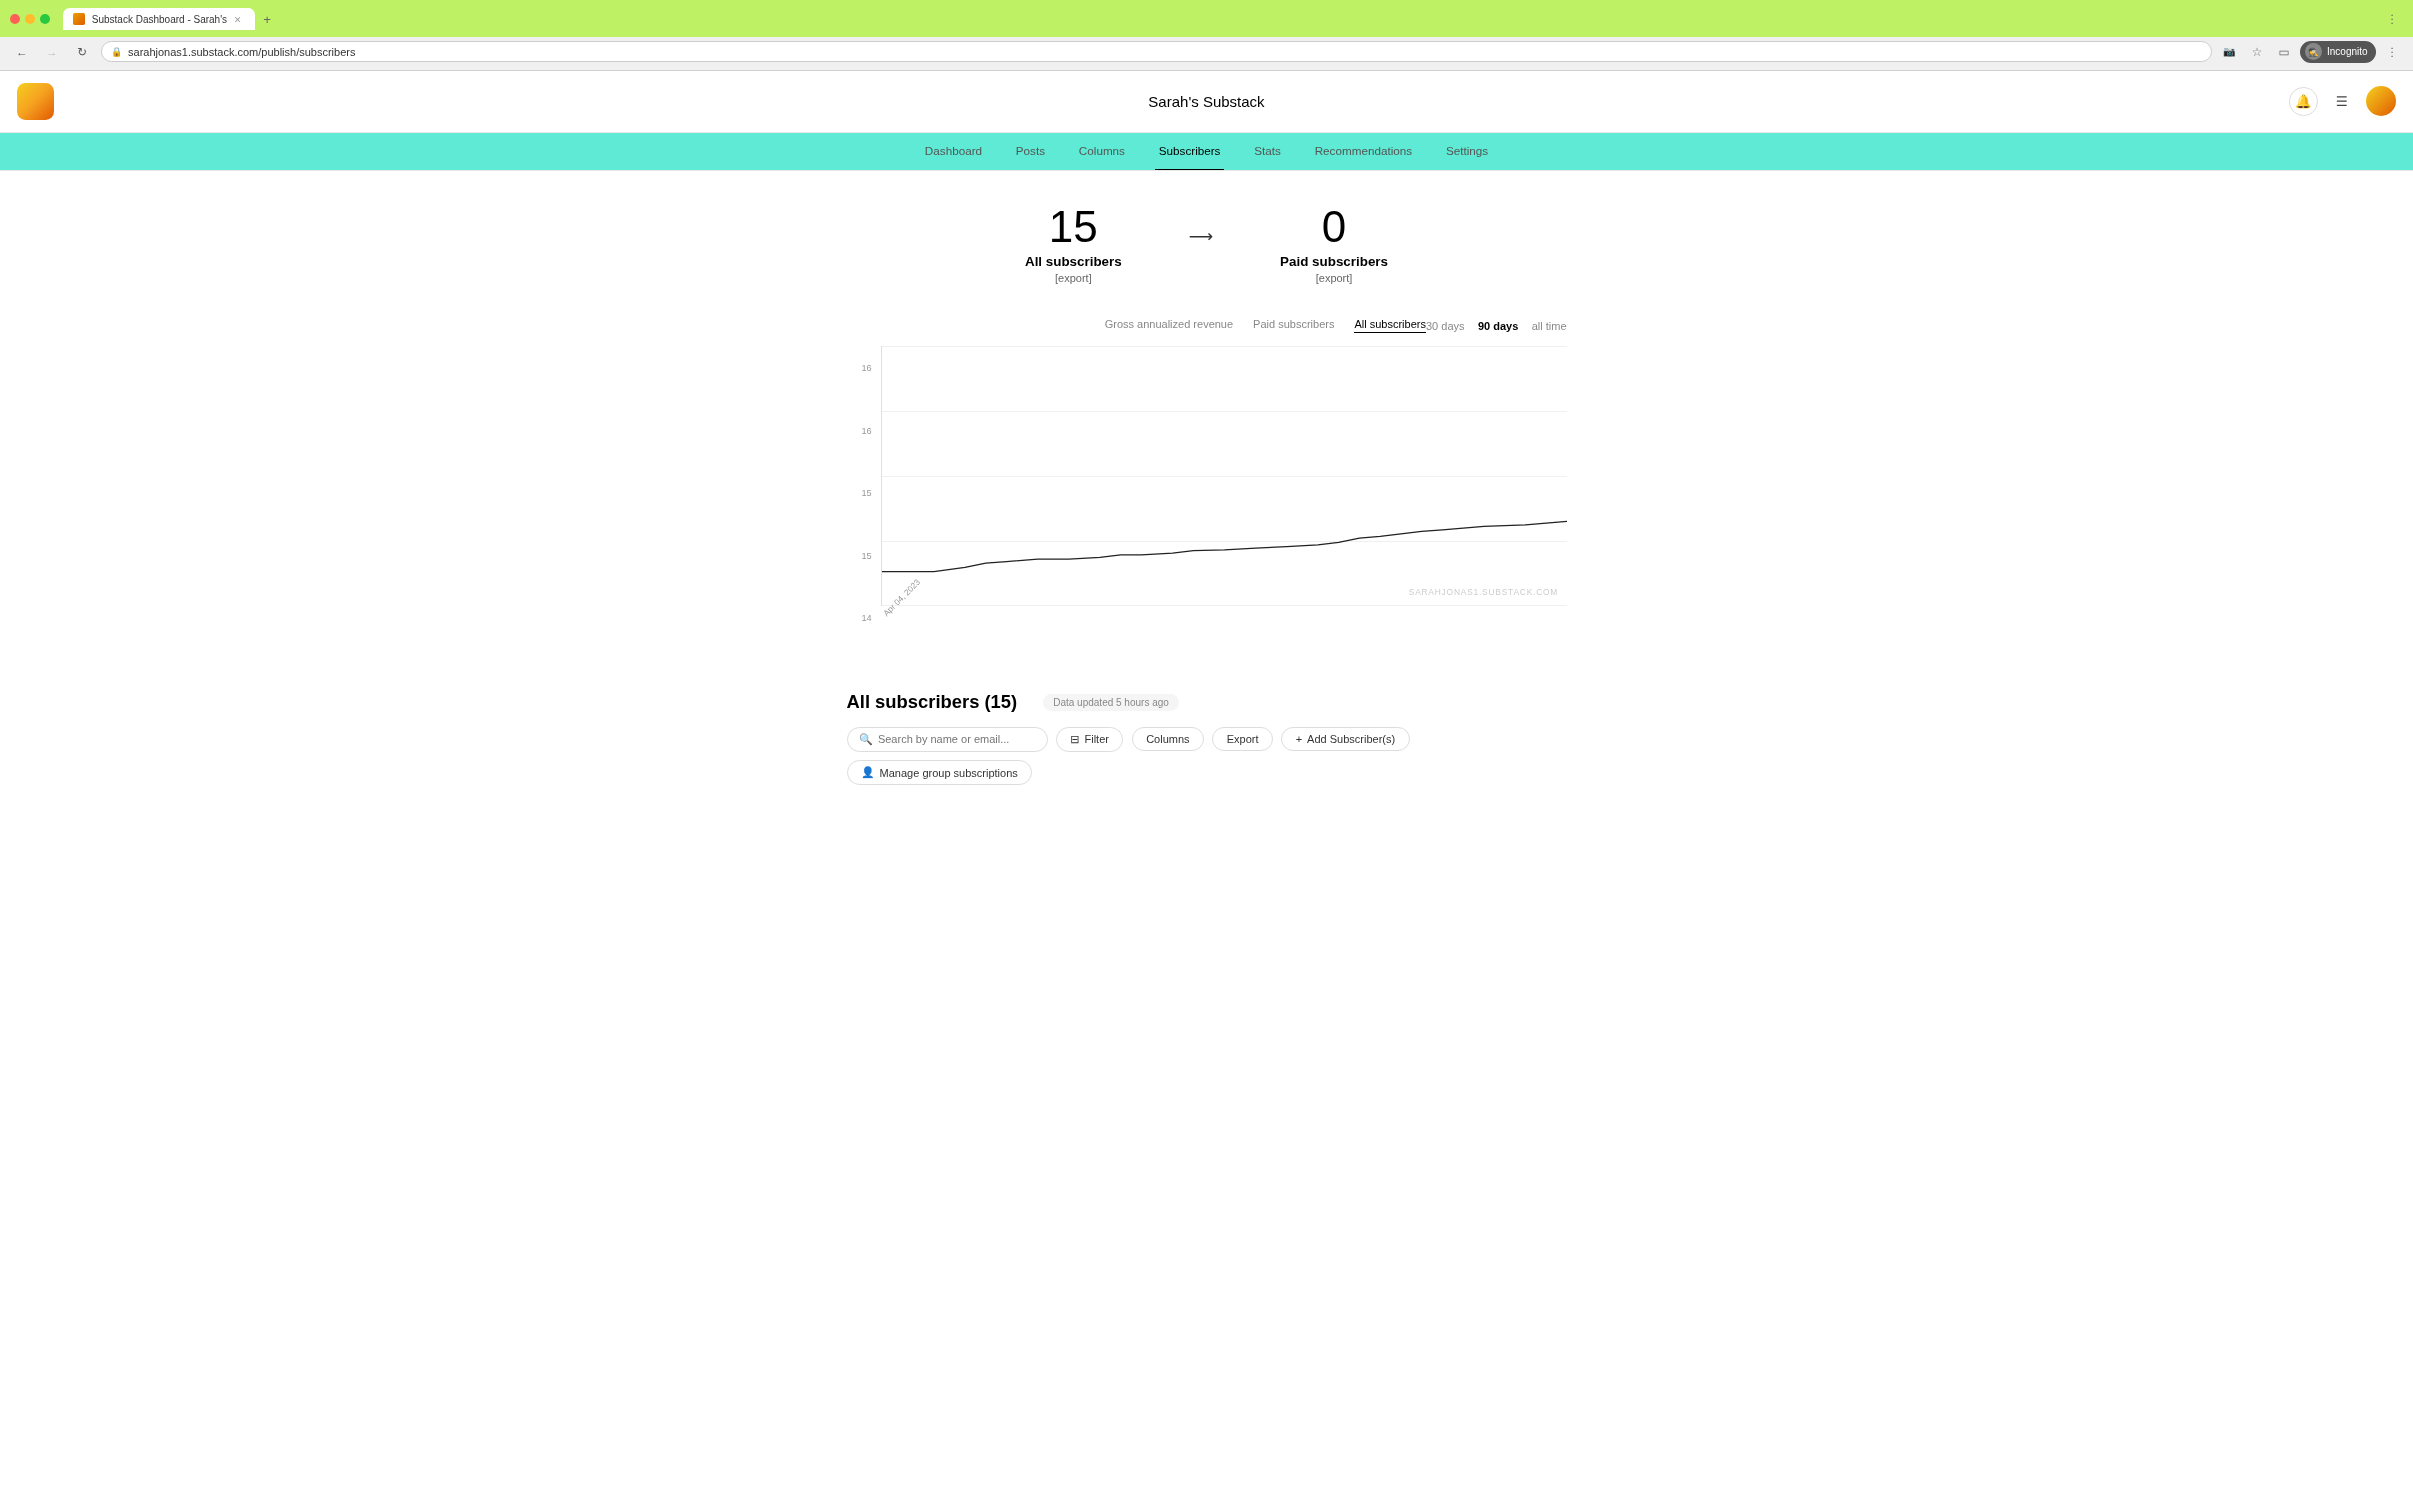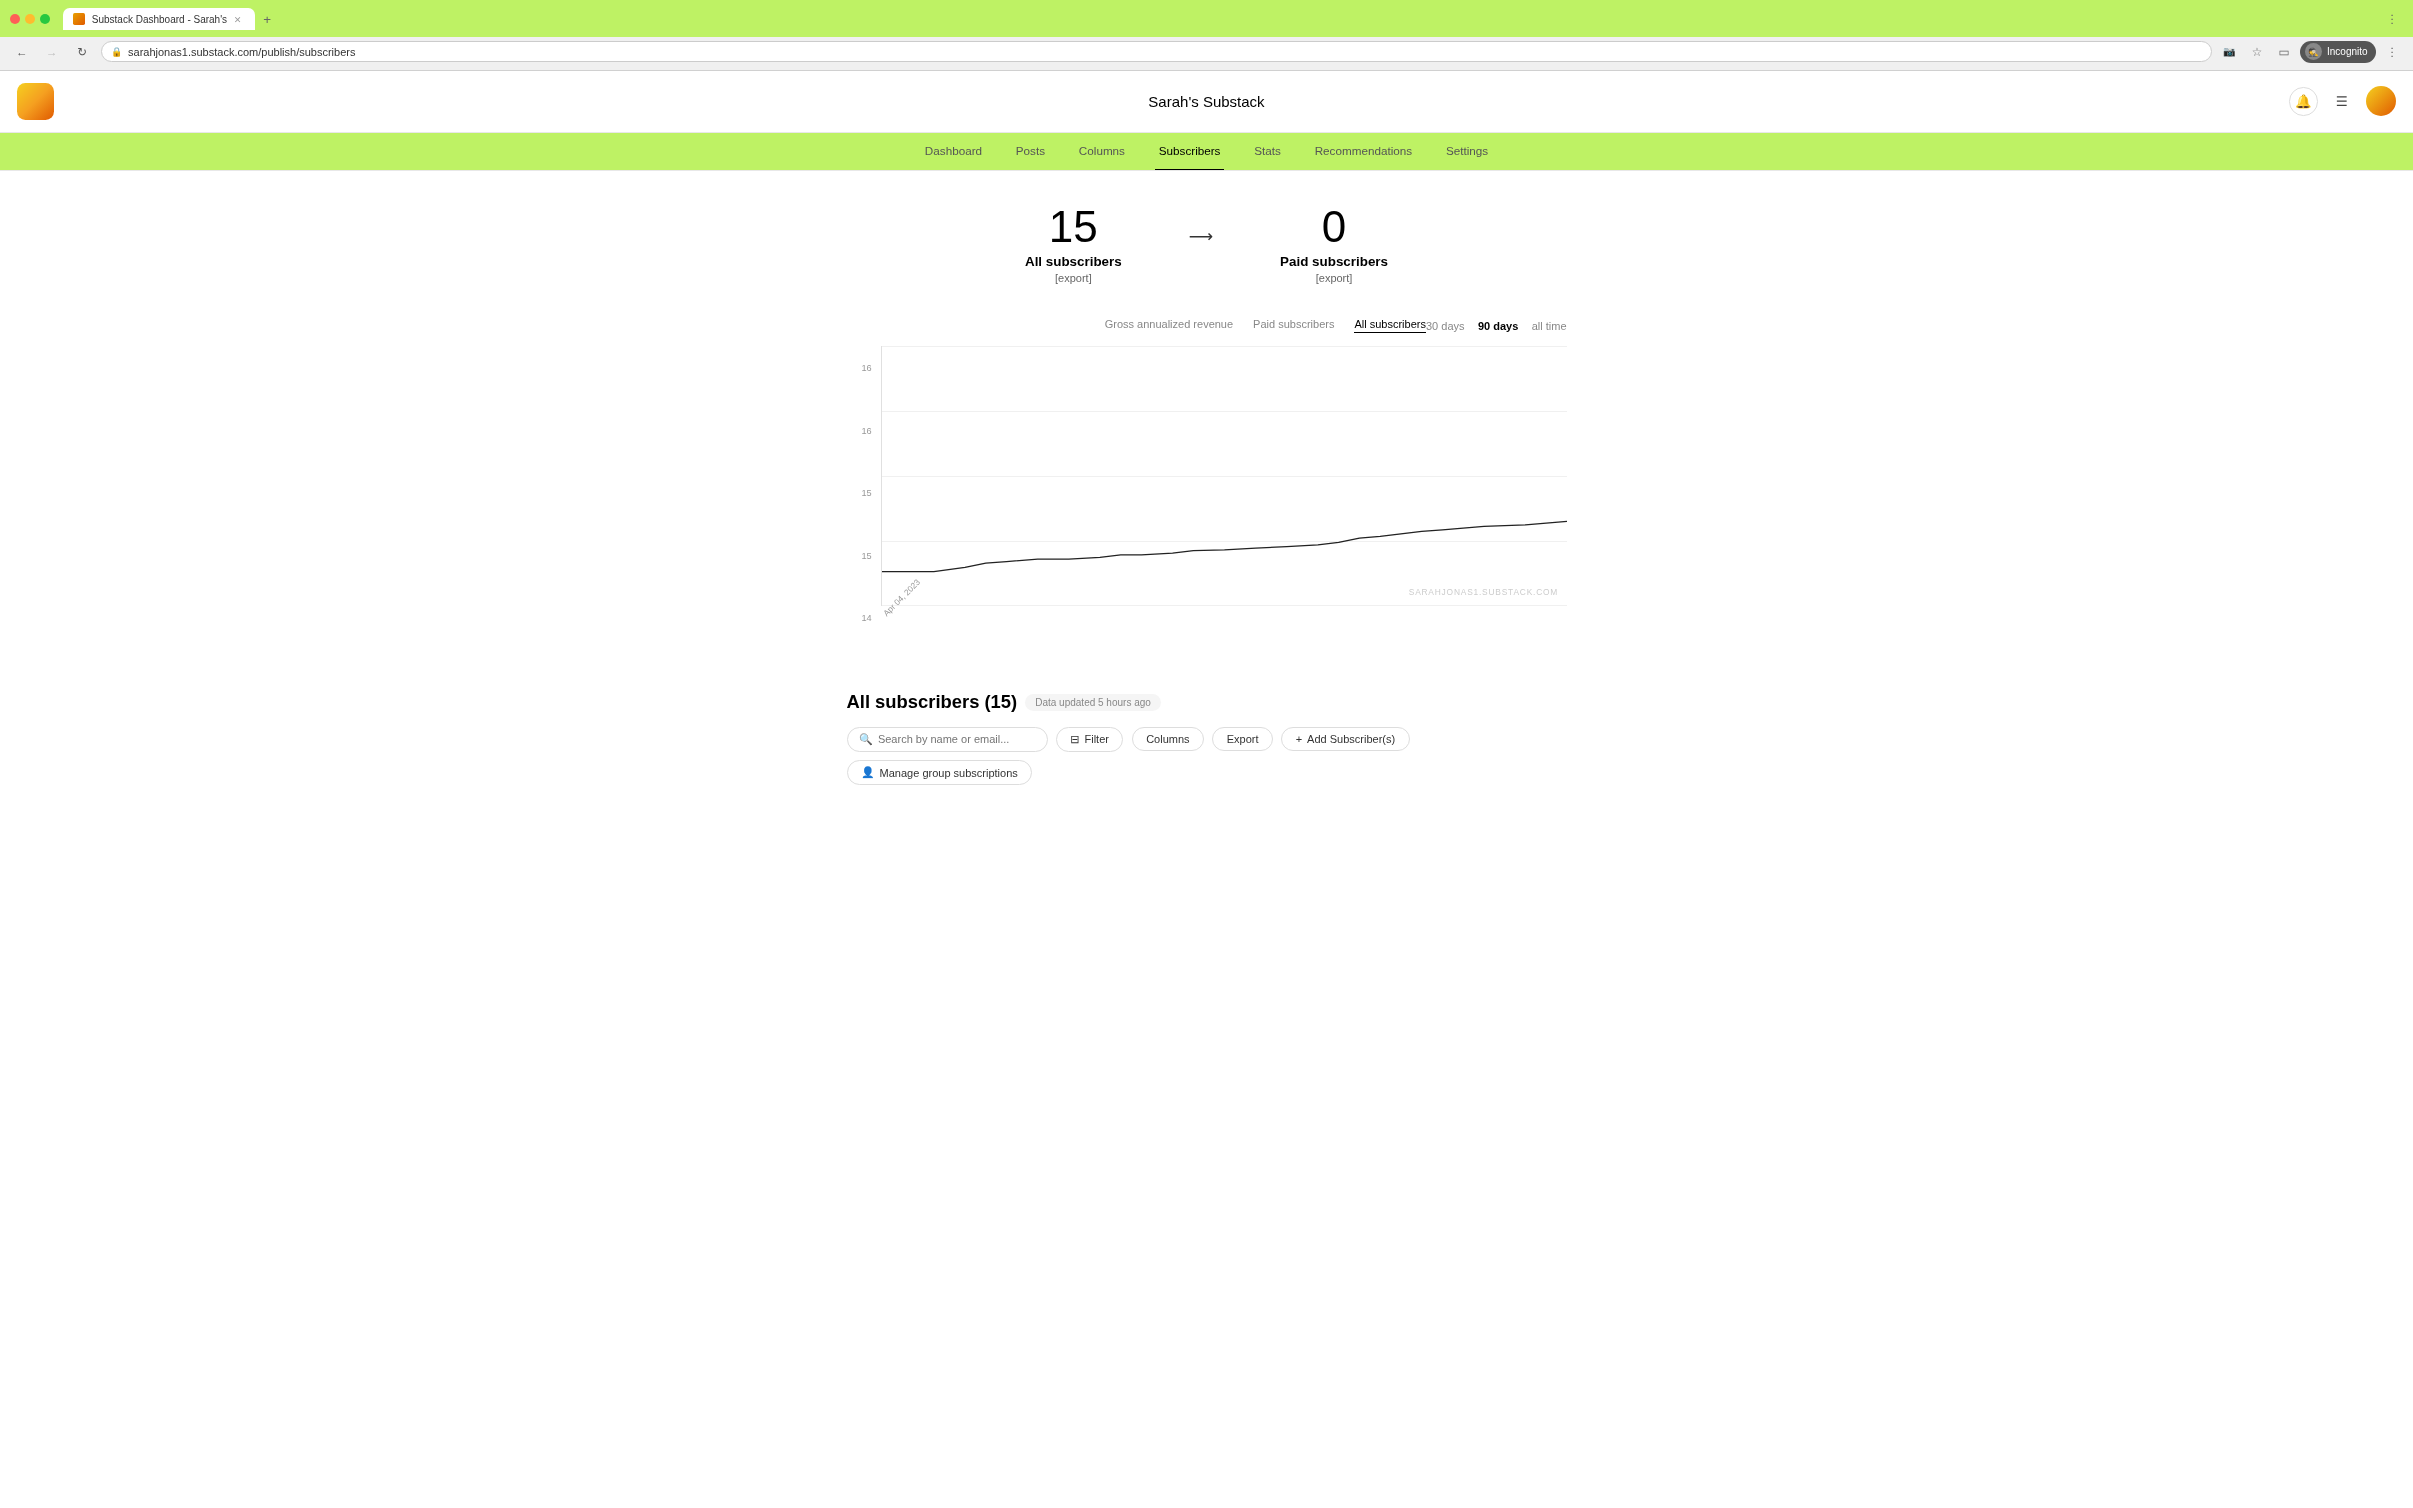--- a/index.html
+++ b/index.html
@@ -194,21 +194,21 @@
       background: linear-gradient(135deg, #f5d020, #e05a00);
     }
 
     
     .main-nav {
       display: flex;
       justify-content: center;
       gap: 27px;
       padding: 11.7px 0 0;
       border-bottom: 0.8px solid #e8e8e8;
-      background: #bef264;
+      background: #5eead4;
     }
     .nav-item {
       padding: 0 3.4px 11.7px;
       font-size: 11.7px;
       color: #555;
       cursor: pointer;
       border-bottom: 1.7px solid transparent;
       text-decoration: none;
     }
     .nav-item.active {
@@ -321,21 +321,21 @@
       letter-spacing: 0.8px;
     }
 
     
     .subscribers-section {
       margin-top: 17px;
     }
     .subscribers-header {
       display: flex;
       align-items: center;
-      gap: 8px;
+      gap: 26px;
       margin-bottom: 13.4px;
     }
     .subscribers-title {
       font-size: 18.4px;
       font-weight: 700;
     }
     .data-updated-badge {
       background: #f5f5f5;
       border-radius: 10px;
       padding: 3.4px 10px;

